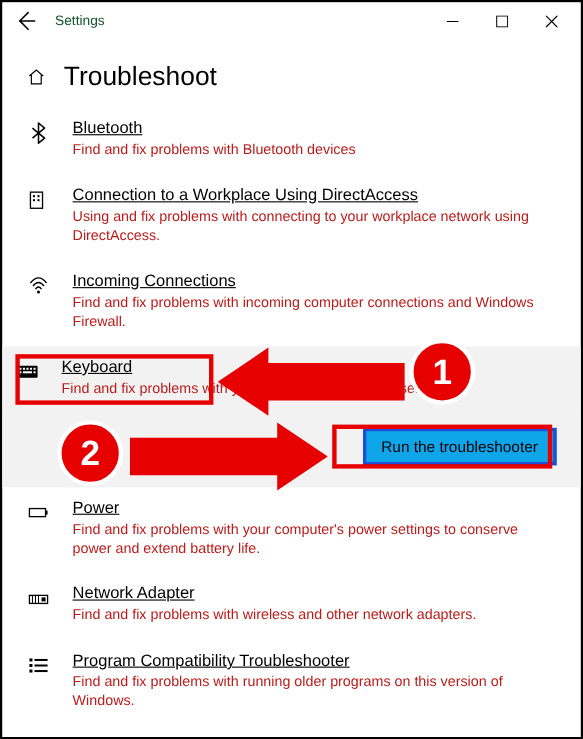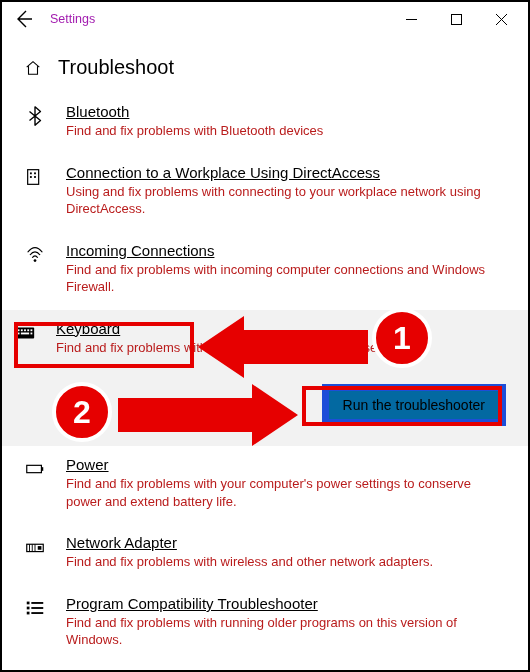--- a/index.html
+++ b/index.html
@@ -18,41 +18,41 @@
     align-items: center;
     padding: 0 4px 0 10px;
   }
   .titlebar .back {
     width: 24px; height: 24px;
     display: flex; align-items: center; justify-content: center;
     margin-right: 14px;
   }
   .titlebar .app-title {
     font-size: 12.5px;
-    color: #a21caf;
+    color: #14532d;
   }
   .winbtns {
     margin-left: auto;
     display: flex;
   }
   .winbtn {
     width: 45px; height: 30px;
     display: flex; align-items: center; justify-content: center;
   }
   .header {
     display: flex;
     align-items: center;
     padding: 20px 22px 14px 22px;
   }
   .header .home-icon {
     width: 18px; height: 18px;
     margin-right: 16px;
   }
   .header h1 {
-    font-size: 20px;
+    font-size: 24px;
     font-weight: 300;
     color: #000;
   }
   .list {
     padding: 0;
   }
   .item {
     display: flex;
     padding: 10px 22px 14px 22px;
     position: relative;
@@ -82,22 +82,22 @@
     color: #b91c1c;
     line-height: 1.35;
   }
   .run-area {
     background: #f2f2f2;
     padding: 14px 22px 20px 22px;
     display: flex;
     justify-content: flex-end;
   }
   .run-btn {
-    background: #0369a1;
-    border: 7px solid #1d4ed8;
+    background: #0ea5e9;
+    border: 3px solid #1d4ed8;
     font-size: 14px;
     padding: 6px 14px;
     color: #000;
   }
   
   .red-box-1 {
     position: absolute;
     left: 12px; top: 320px;
     width: 180px; height: 46px;
     border: 4px solid #e60000;

